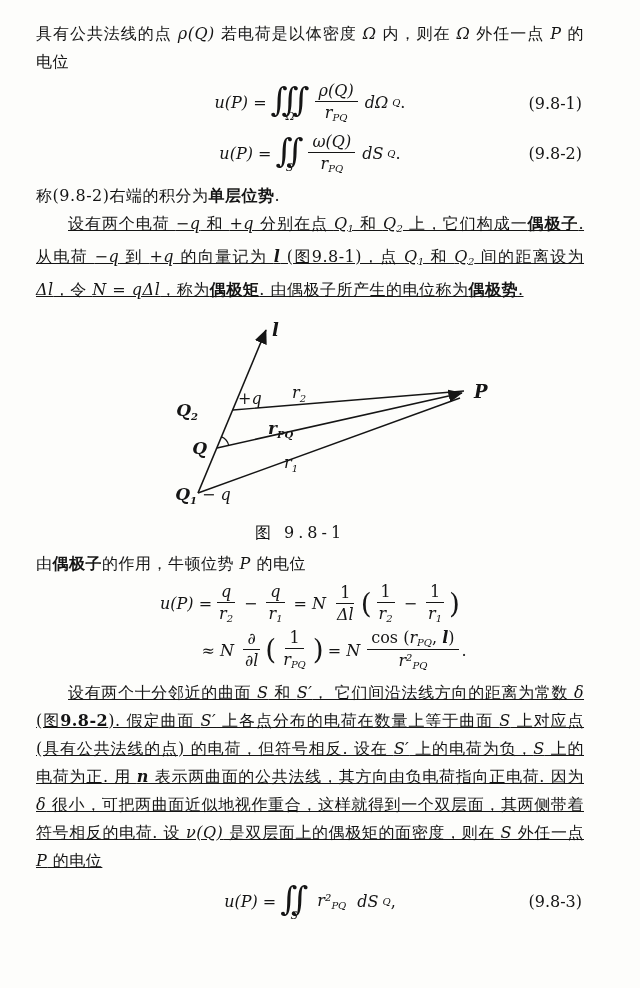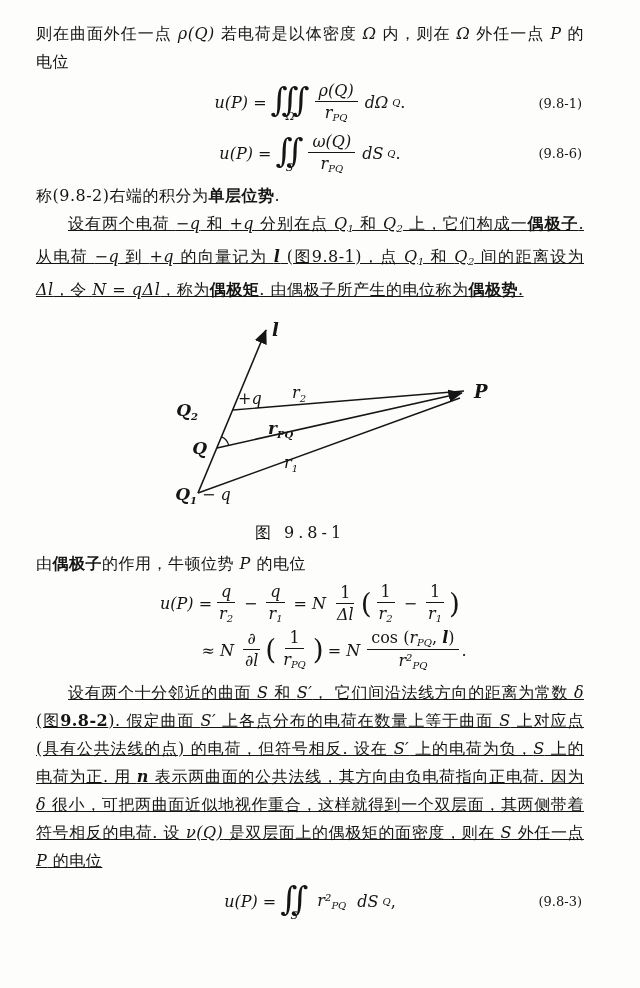--- a/index.html
+++ b/index.html
@@ -12,21 +12,21 @@
   p.line{margin:0;font-size:16px;line-height:28px;text-align:justify;letter-spacing:0.5px;}
   .indent{text-indent:2em;text-decoration:underline;}
   .it{font-style:italic;}
   .bd{font-weight:bold;}
   .bi{font-weight:bold;font-style:italic;}
   .ssub{font-size:10px;vertical-align:-3px;font-style:italic;letter-spacing:0;}
   
   .eq{position:relative;display:flex;align-items:center;justify-content:center;
       font-size:16px;letter-spacing:0;}
   .eq .tag{position:absolute;right:2px;top:50%;transform:translateY(-50%);
-      font-style:normal;font-size:13px;}
+      font-style:normal;font-size:16px;}
   .eq1m{margin:5px 0 7px 0;}
   .eq2m{margin:5px 0 7px 0;}
   .eq3m{margin:7px 0 8px 0;}
   .frac{display:inline-flex;flex-direction:column;align-items:center;
       vertical-align:middle;margin:0 3px;line-height:1.25;}
   .frac .num{padding:0 4px;border-bottom:1.4px solid #151515;}
   .frac .den{padding:1px 4px 0 4px;}
   .intwrap{display:inline-flex;flex-direction:column;align-items:center;
       line-height:1;margin:0 2px 0 4px;vertical-align:middle;}
   .intwrap .isym{font-size:33px;line-height:33px;}
@@ -39,21 +39,21 @@
   svg.figure{display:block;margin:6px 0 2px 0;}
   .lbl{font-size:16px;fill:#151515;}
   .small{font-size:10px;}
   .capt{font-size:16px;letter-spacing:4px;}
 </style>
 </head>
 <body>
 
 <div class="content" style="padding-top:20px;">
 
-  <p class="line"><span>则在曲面外任一点 </span><span class="it">ρ(Q)</span><span> 若电荷是以体密度 </span><span class="it">Ω</span><span> 内，则在 </span><span class="it">Ω</span><span> 外任一点 </span><span class="it">P</span><span> 的电位</span></p>
+  <p class="line"><span>具有公共法线的点 </span><span class="it">ρ(Q)</span><span> 若电荷是以体密度 </span><span class="it">Ω</span><span> 内，则在 </span><span class="it">Ω</span><span> 外任一点 </span><span class="it">P</span><span> 的电位</span></p>
 
   <div class="eq eq1m">
     <span class="it">u(P) = </span>
     <span class="intwrap">
         <span class="isym">∭</span>
         <span class="isub it">Ω</span>
       </span>
     <span class="frac">
         <span class="num it">ρ(Q)</span>
         <span class="den"><span class="it">r</span><span class="ssub">PQ</span></span>
@@ -71,21 +71,21 @@
         <span class="isym">∬</span>
         <span class="isub it">S</span>
       </span>
     <span class="frac">
         <span class="num it">ω(Q)</span>
         <span class="den"><span class="it">r</span><span class="ssub">PQ</span></span>
       </span>
     <span class="it mx"><span>d</span><span>S</span></span>
       <span class="ssub">Q</span>
       <span>.</span>
-    <span class="tag">(9.8-6)</span>
+    <span class="tag">(9.8-2)</span>
   </div>
 
   <p class="line"><span>称(9.8-2)右端的积分为</span><span class="bd">单层位势</span><span>.</span></p>
 
   <p class="line indent"><span>设有两个电荷 </span><span class="it">−q</span><span> 和 </span><span class="it">+q</span><span> 分别在点 </span><span class="it">Q</span><span class="ssub">1</span><span> 和 </span><span class="it">Q</span><span class="ssub">2</span><span> 上，它们构成一</span><span class="bd">偶极子</span><span>. 从电荷 </span><span class="it">−q</span><span> 到 </span><span class="it">+q</span><span> 的向量记为 </span><span class="bi">l</span><span> (图9.8-1)，点 </span><span class="it">Q</span><span class="ssub">1</span><span> 和 </span><span class="it">Q</span><span class="ssub">2</span><span> 间的距离设为 </span><span class="it">Δl</span><span>，令 </span><span class="it">N = qΔl</span><span>，称为</span><span class="bd">偶极矩</span><span>. 由偶极子所产生的电位称为</span><span class="bd">偶极势</span><span>.</span></p>
 </div>
 
 <svg class="figure" width="640" height="238" viewBox="0 0 640 238">
   <defs>
     <marker id="arw" markerWidth="11" markerHeight="9" refX="8.5" refY="4" orient="auto">

